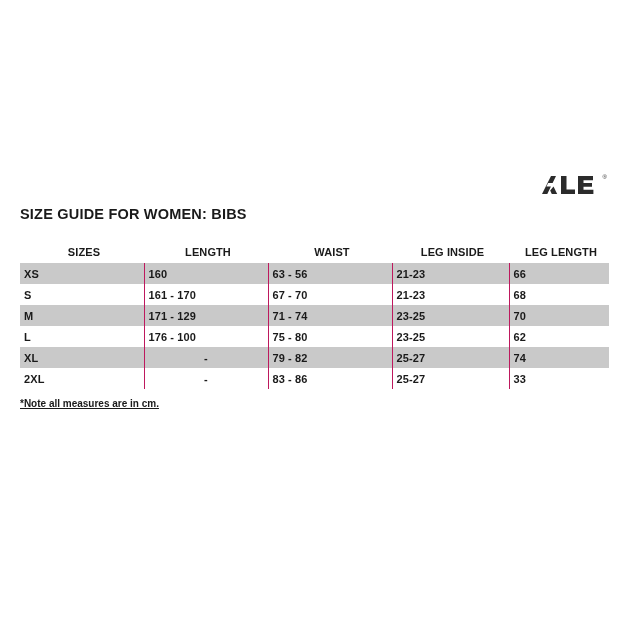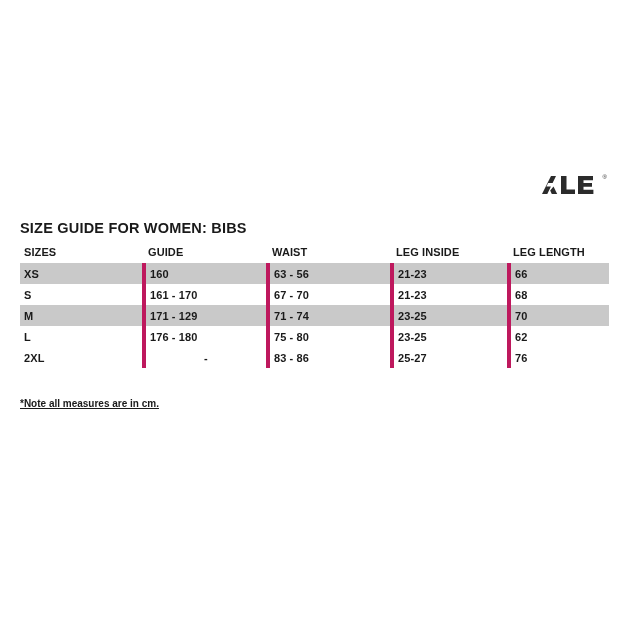--- a/index.html
+++ b/index.html
@@ -36,21 +36,21 @@
     line-height: 1;
     color: #2b2b2b;
     margin-left: 1px;
     align-self: flex-start;
     margin-top: 2px;
     font-family: "Liberation Sans", sans-serif;
   }
   .title {
     position: absolute;
     left: 20px;
-    top: 220px;
+    top: 206px;
     font-size: 14.5px;
     font-weight: bold;
     letter-spacing: 0.2px;
     color: #1a1a1a;
   }
   table.size-table {
     position: absolute;
     left: 20px;
     top: 243px;
     width: 589px;
@@ -59,33 +59,33 @@
     font-weight: bold;
     color: #1a1a1a;
   }
   table.size-table col.c0 { width: 124px; }
   table.size-table col.c1 { width: 124px; }
   table.size-table col.c2 { width: 124px; }
   table.size-table col.c3 { width: 117px; }
   table.size-table col.c4 { width: 100px; }
 
   table.size-table thead th {
-    text-align: left;
+    text-align: center;
     font-weight: bold;
     font-size: 11px;
     padding: 3px 0 5px 4px;
     border: none;
     background: #ffffff;
     letter-spacing: 0.1px;
     margin-left: 43px;
   }
   table.size-table tbody td {
     padding: 2px 0 2px 4px;
     height: 17px;
-    border-left: 4px solid #be185d;
+    border-left: 1px solid #be185d;
     font-size: 11px;
     letter-spacing: 0.1px;
     vertical-align: middle;
   }
   table.size-table tbody td:first-child {
     border-left: none;
   }
   table.size-table tbody tr.shaded td {
     background: #c9c9c9;
   }
@@ -134,21 +134,21 @@
     <colgroup>
       <col class="c0">
         <col class="c1">
         <col class="c2">
         <col class="c3">
         <col class="c4">
     </colgroup>
     <thead>
       <tr>
         <th>SIZES</th>
-        <th>GUIDE</th>
+        <th>LENGTH</th>
         <th>WAIST</th>
         <th>LEG INSIDE</th>
         <th>LEG LENGTH</th>
       </tr>
     </thead>
     <tbody>
       <tr class="shaded">
         <td>XS</td>
         <td>160</td>
         <td>63 - 56</td>
@@ -164,30 +164,37 @@
       </tr>
       <tr class="shaded">
         <td>M</td>
         <td>171 - 129</td>
         <td>71 - 74</td>
         <td>23-25</td>
         <td>70</td>
       </tr>
       <tr class="plain">
         <td>L</td>
-        <td>176 - 180</td>
+        <td>176 - 100</td>
         <td>75 - 80</td>
         <td>23-25</td>
         <td>62</td>
+      </tr>
+      <tr class="shaded">
+        <td>XL</td>
+        <td class="center">-</td>
+        <td>79 - 82</td>
+        <td>25-27</td>
+        <td>74</td>
       </tr>
       <tr class="plain">
         <td>2XL</td>
         <td class="center">-</td>
         <td>83 - 86</td>
         <td>25-27</td>
-        <td>76</td>
+        <td>33</td>
       </tr>
     </tbody>
   </table>
 
   <div class="note">*Note all measures are in cm.</div>
 
 </div>
 
 </body></html>

